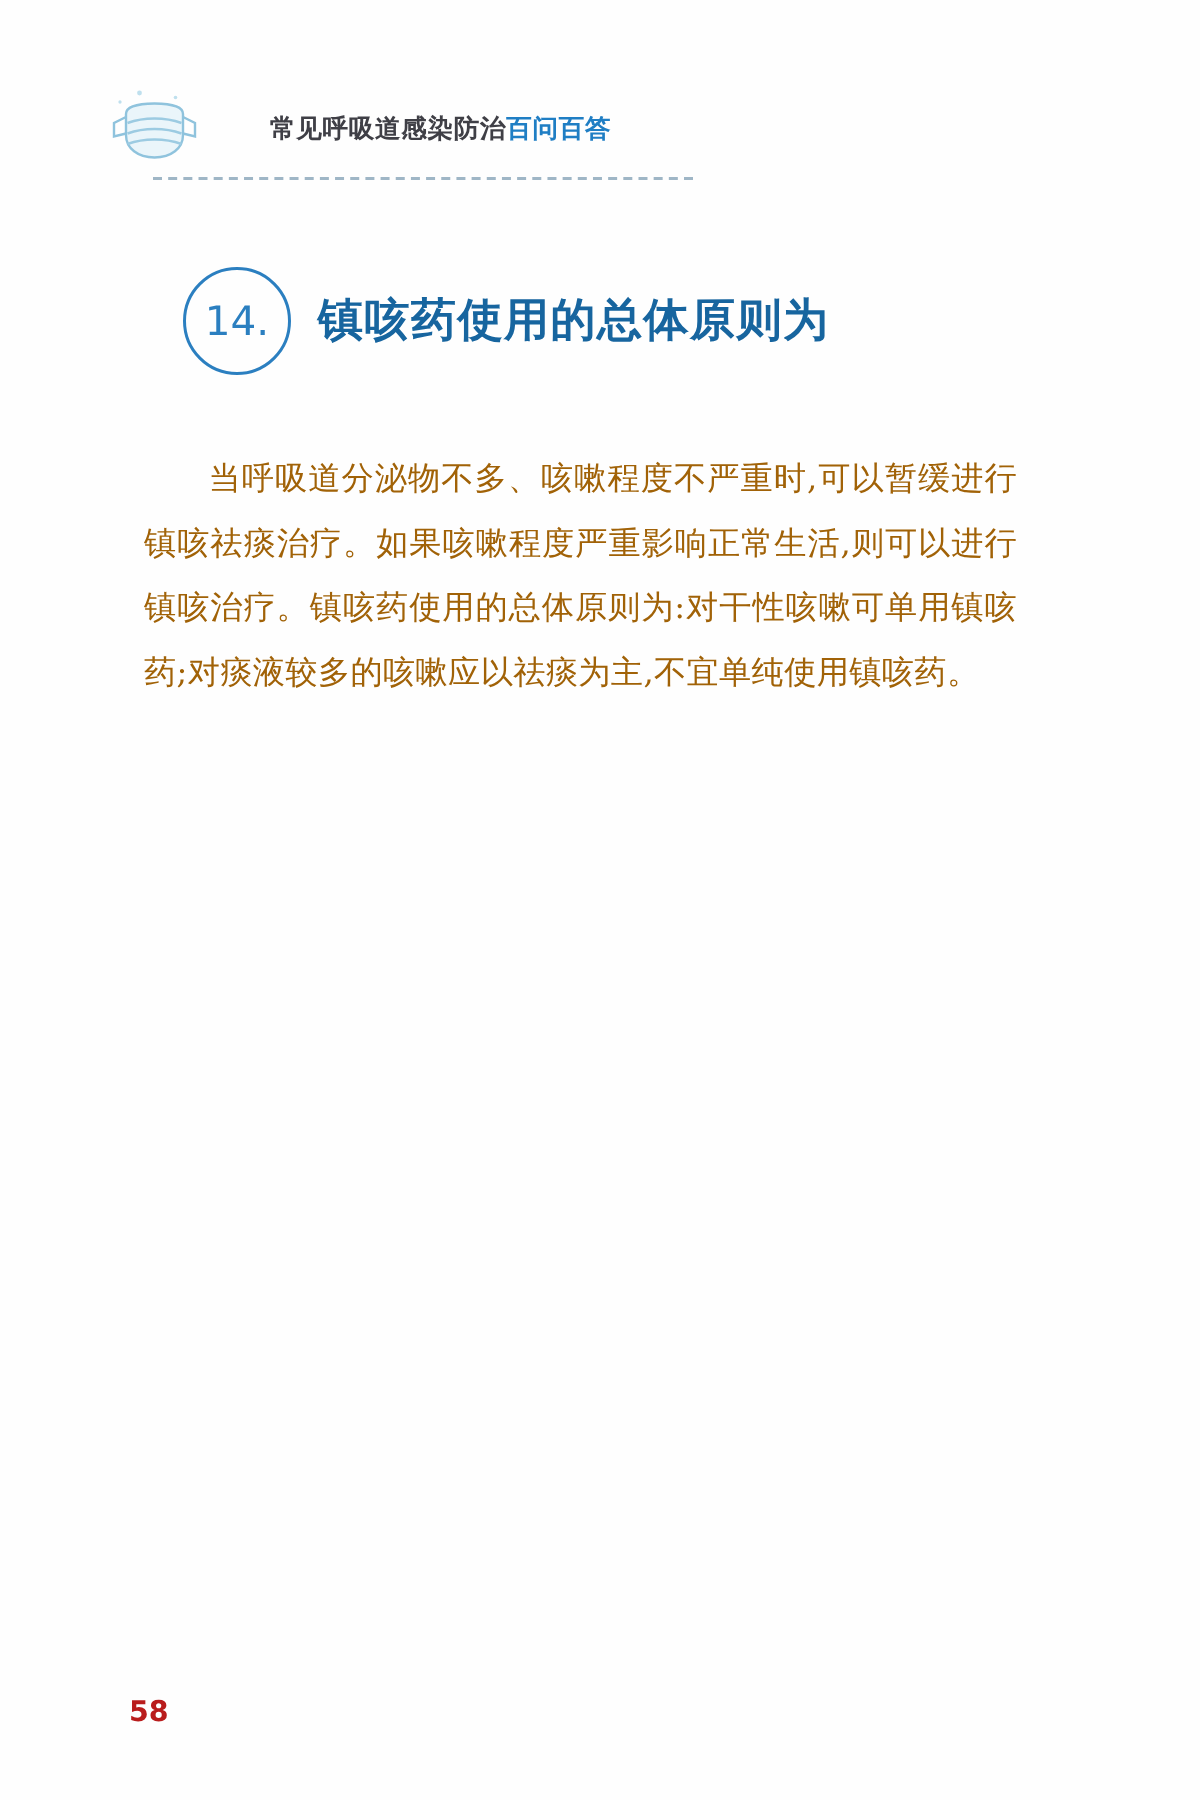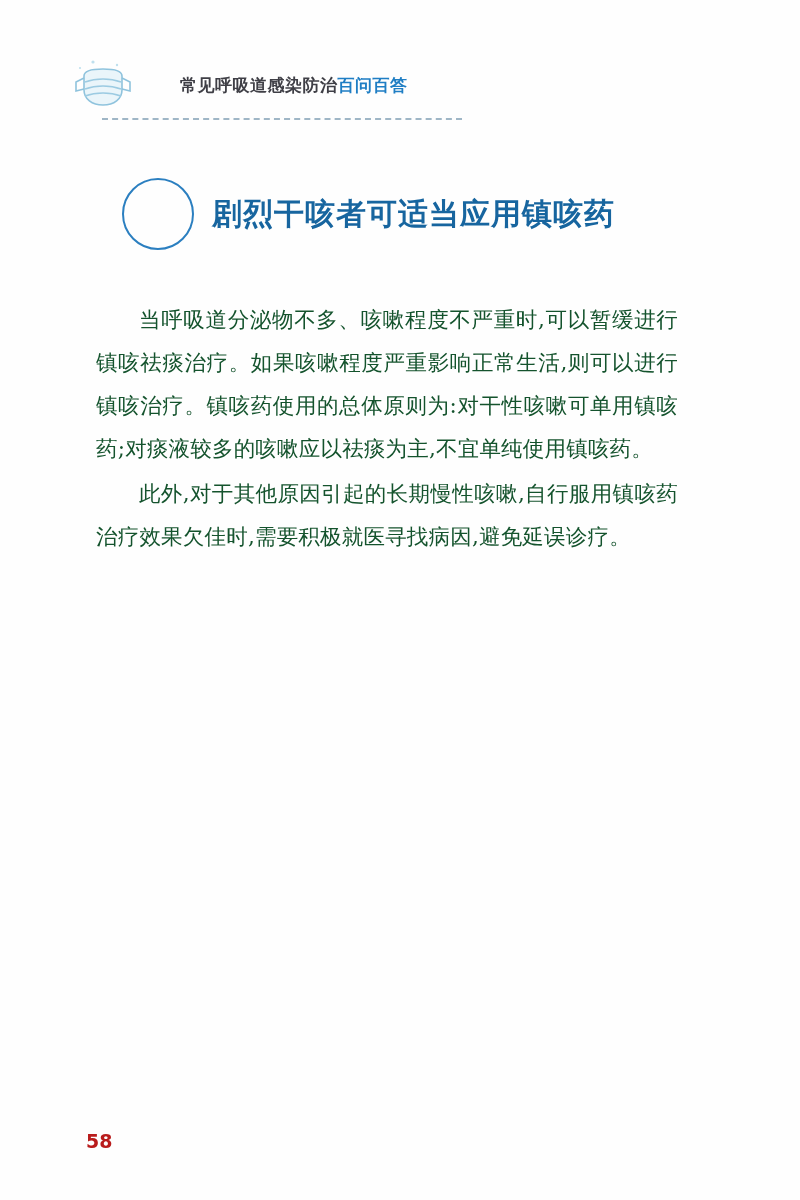--- a/index.html
+++ b/index.html
@@ -114,21 +114,21 @@
     position: absolute;
     top: 298px;
     left: 96px;
     width: 582px;
   }
 
   .para {
     font-family: "DejaVu Serif", "Liberation Serif", serif;
     font-size: 21.5px;
     line-height: 43px;
-    color: #14532d;
+    color: #a16207;
     text-align: justify;
     text-justify: inter-ideograph;
     text-indent: 2em;
     margin: 0 0 2px 0;
     letter-spacing: 0.2px;
   }
 
   
   .page-number {
     position: absolute;
@@ -167,23 +167,23 @@
 
     <div class="header-title">
       <span class="dark">常见呼吸道感染防治</span><span class="blue">百问百答</span>
     </div>
 
     <div class="header-rule"></div>
   </div>
 
   <div class="chapter">
     <div class="chapter-num-circle"></div>
-    <div class="chapter-title">剧烈干咳者可适当应用镇咳药</div>
+    <div class="chapter-num">14.</div>
+    <div class="chapter-title">镇咳药使用的总体原则为</div>
   </div>
 
   <div class="body-text">
     <p class="para">当呼吸道分泌物不多、咳嗽程度不严重时,可以暂缓进行镇咳祛痰治疗。如果咳嗽程度严重影响正常生活,则可以进行镇咳治疗。镇咳药使用的总体原则为:对干性咳嗽可单用镇咳药;对痰液较多的咳嗽应以祛痰为主,不宜单纯使用镇咳药。</p>
-    <p class="para">此外,对于其他原因引起的长期慢性咳嗽,自行服用镇咳药治疗效果欠佳时,需要积极就医寻找病因,避免延误诊疗。</p>
   </div>
 
   <div class="page-number">58</div>
 
 </div>
 
 </body></html>

